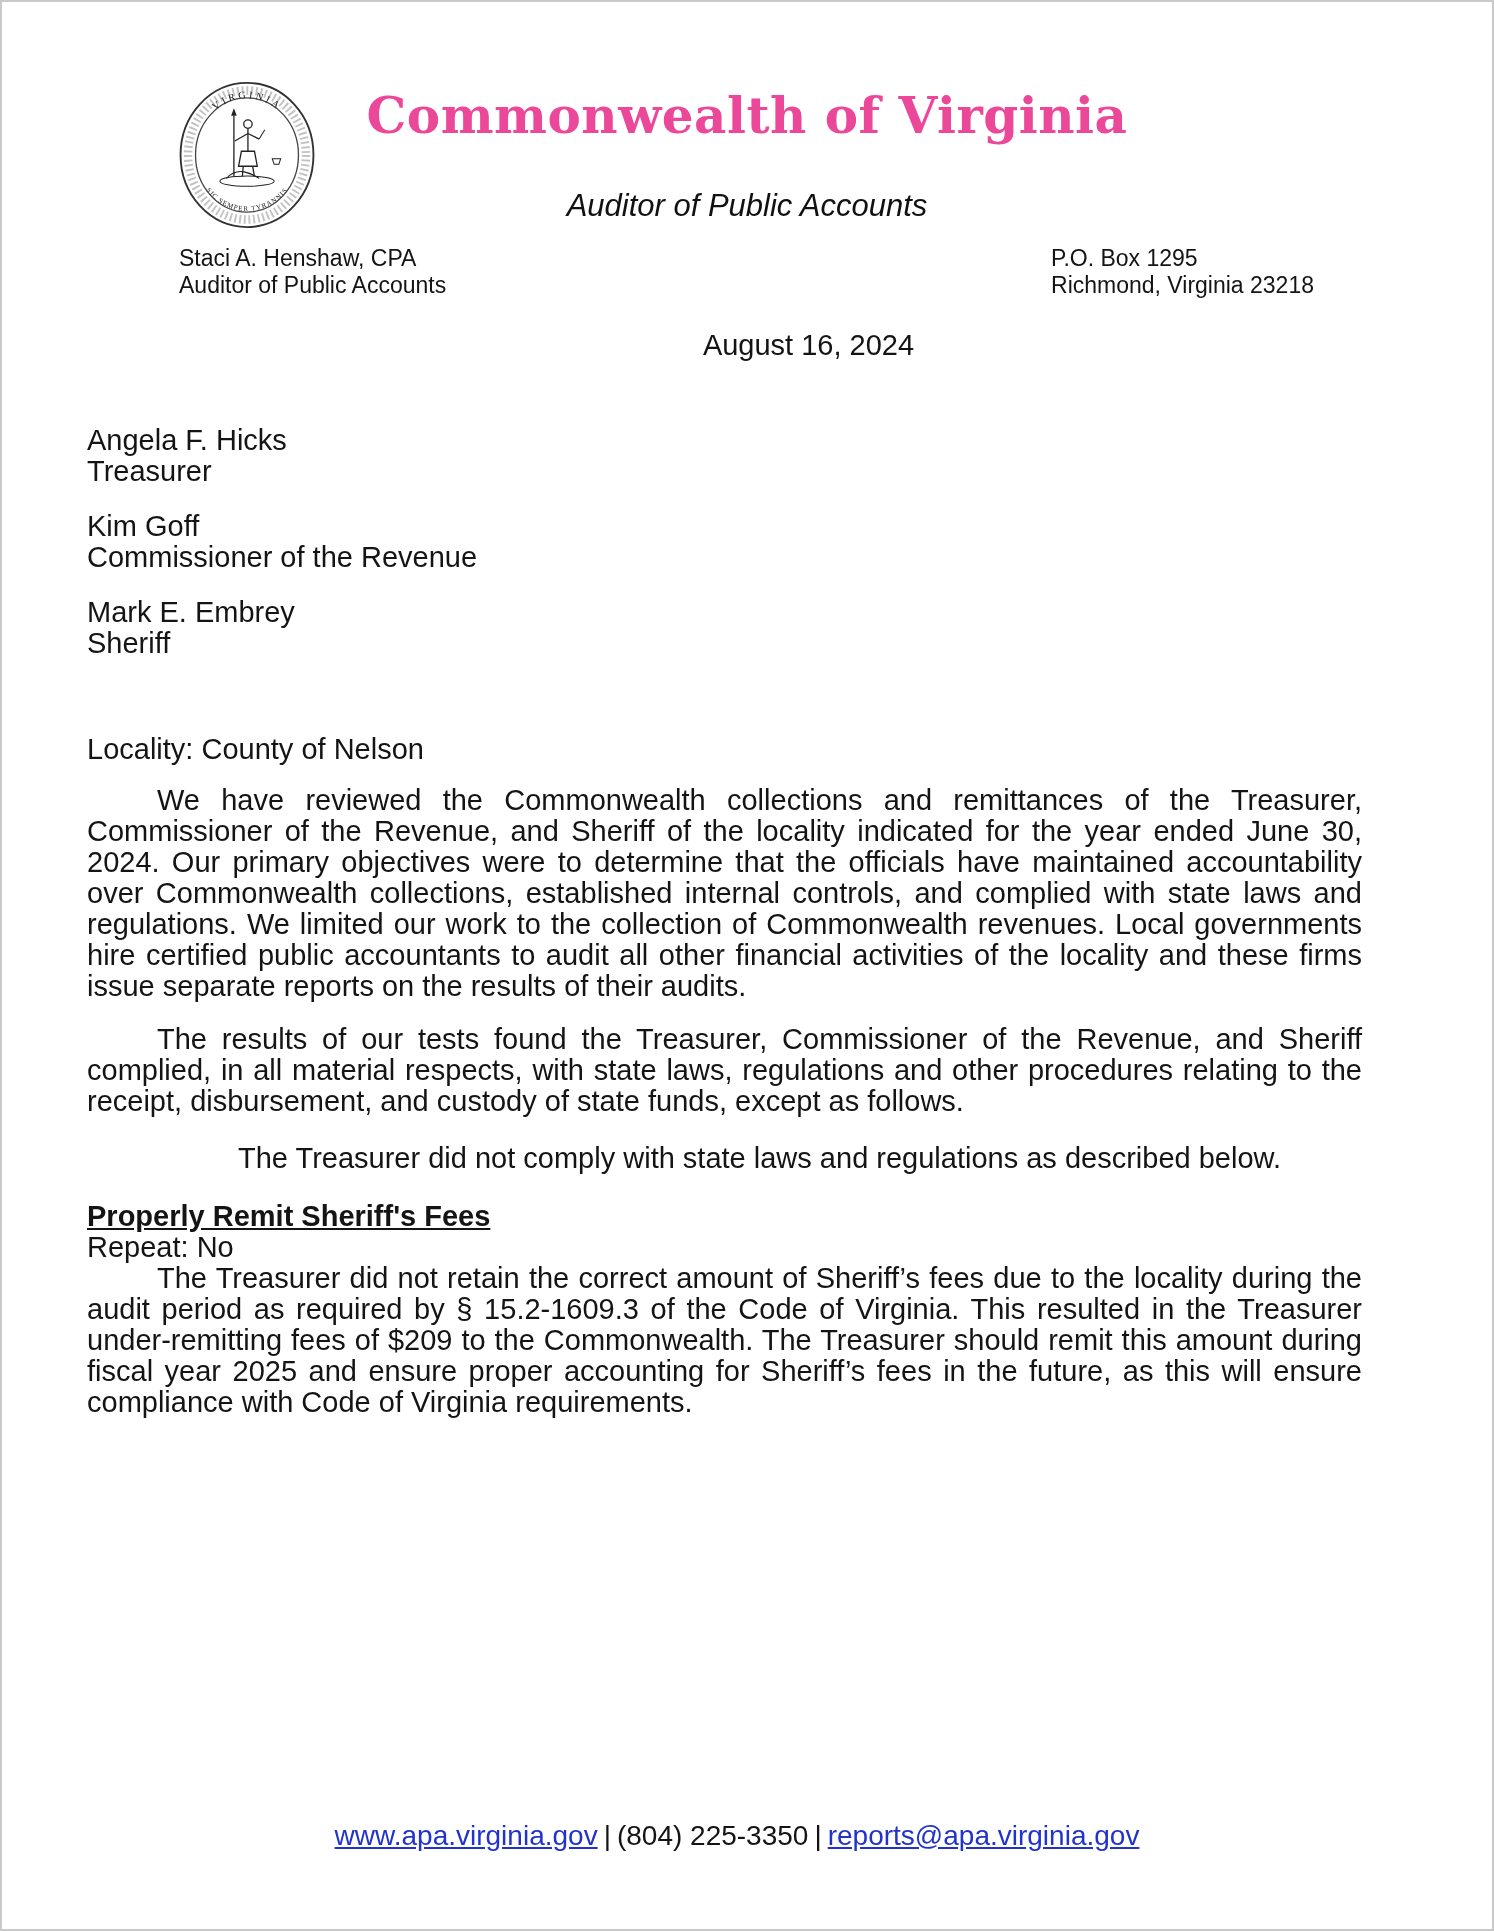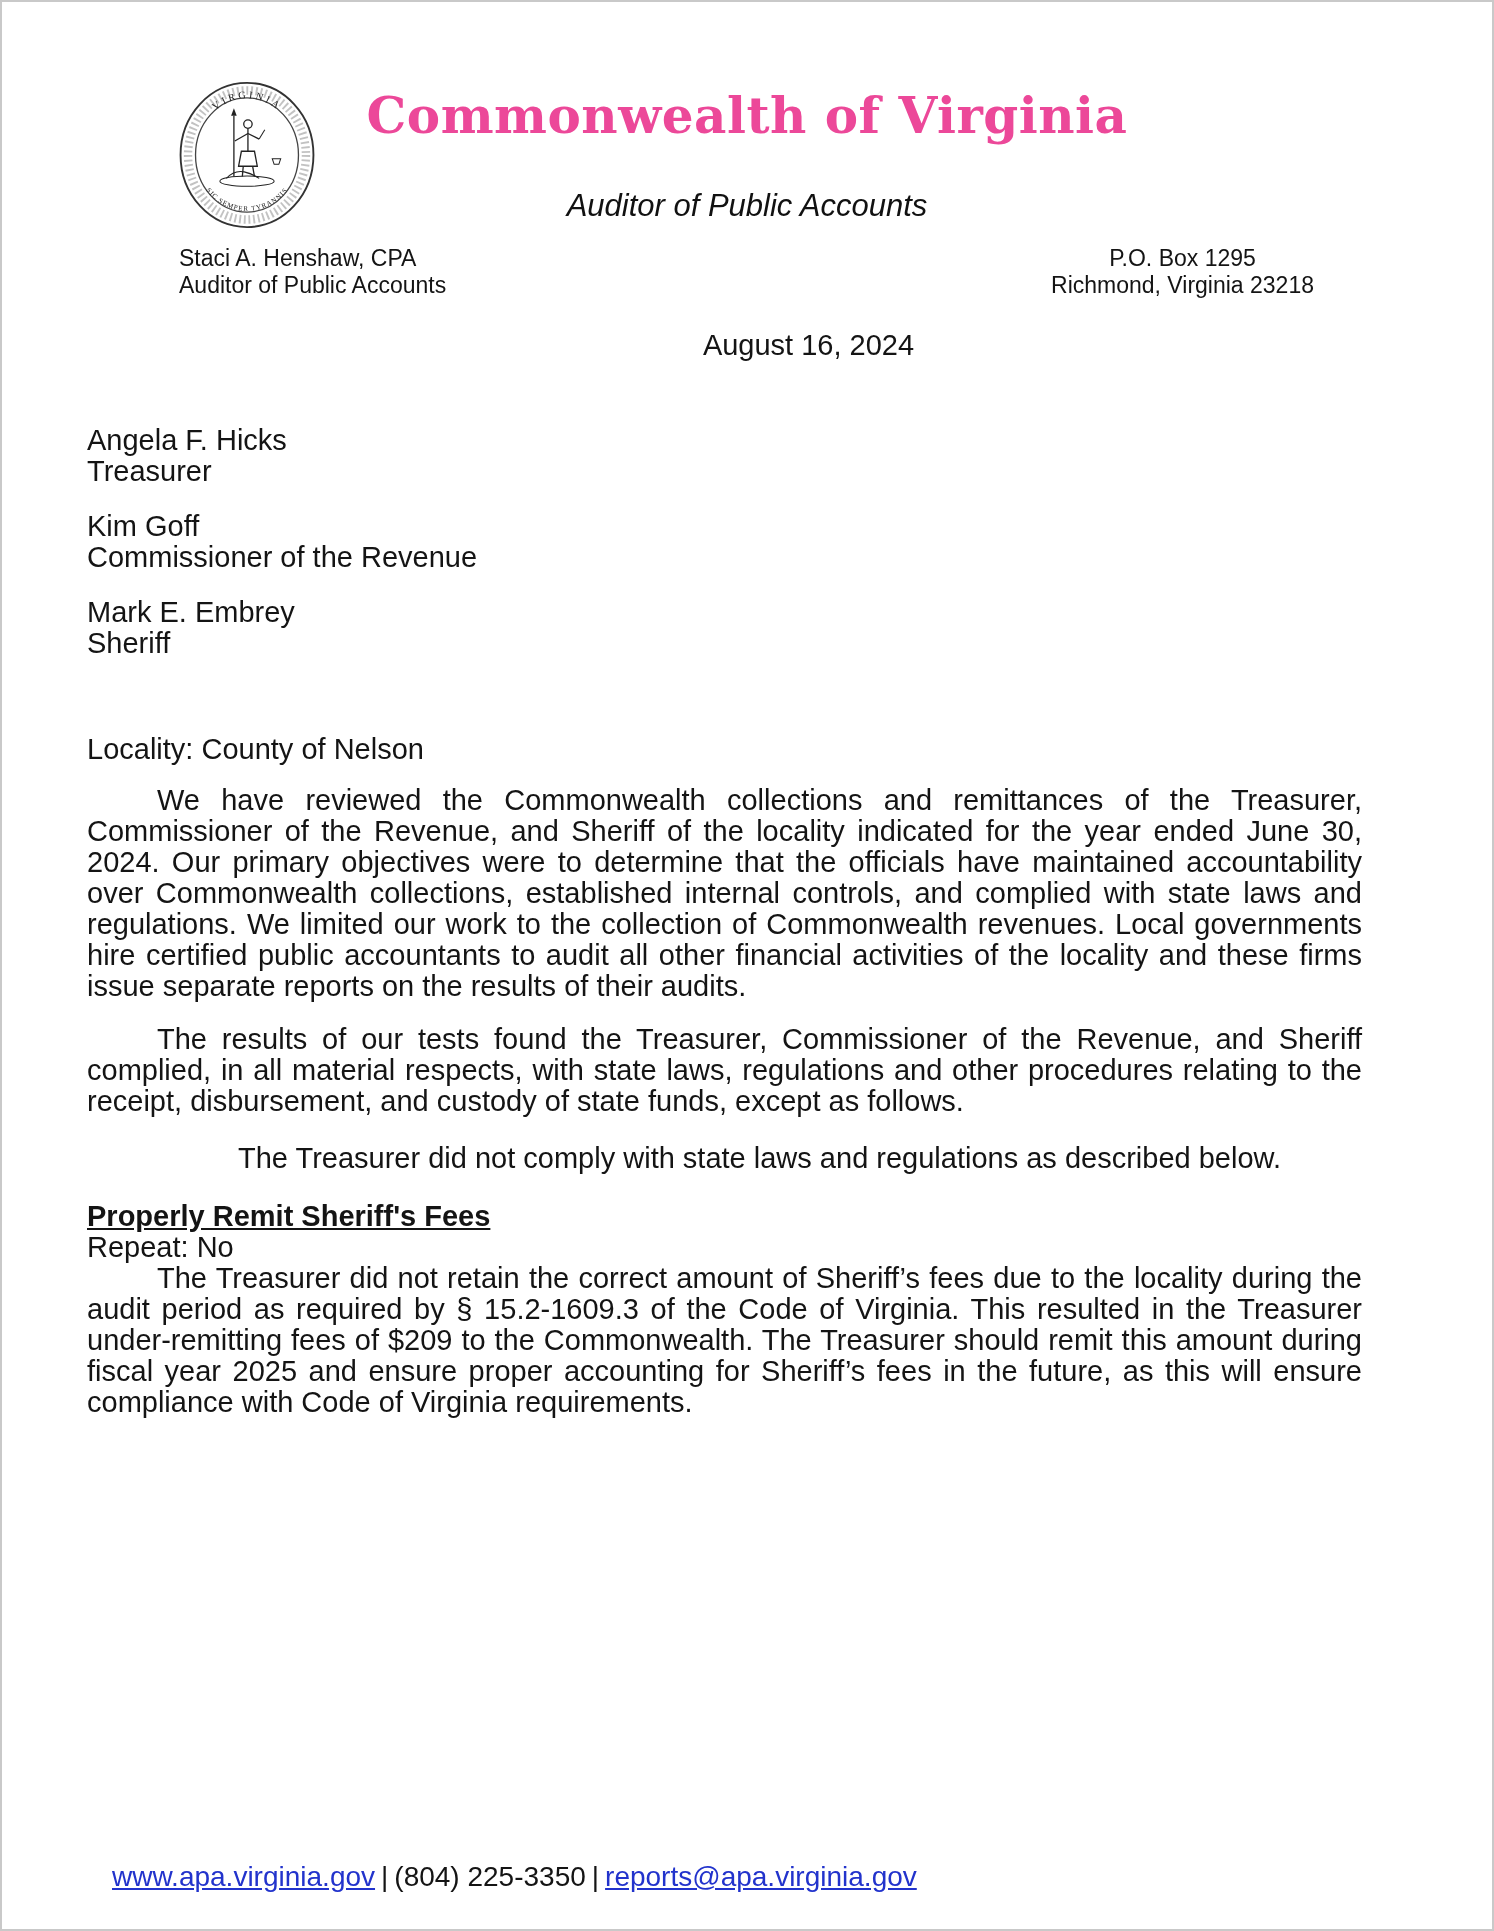--- a/index.html
+++ b/index.html
@@ -26,38 +26,38 @@
     color: #ec4899;
   }
   .org-subtitle {
     position: absolute; left: 0; right: 0; top: 186px;
     text-align: center;
     font-style: italic;
     font-size: 31px;
     color: #111;
   }
   .contact-left  { position: absolute; left: 177px;  top: 243px; font-size: 23px; line-height: 27px; }
-  .contact-right { position: absolute; right: 178px; top: 243px; font-size: 23px; line-height: 27px; text-align: center; }
+  .contact-right { position: absolute; right: 178px; top: 243px; font-size: 23px; line-height: 27px; text-align: left; }
 
   .content { padding: 0 130px 0 85px; font-size: 29px; line-height: 31px; }
 
   .date-line { text-align: center; position: relative; left: 84px; margin-bottom: 64px; }
 
   .recipient { margin-bottom: 24px; }
   .locality  { margin-top: 75px; }
 
   .para { text-align: justify; text-indent: 70px; margin-top: 20px; }
   .para.p2 { margin-top: 22px; }
   .para.p3 { margin-top: 26px; text-align: center; }
   .finding-heading { margin-top: 27px; font-weight: bold; text-decoration: underline; }
   .para.p4 { margin-top: 0; }
 
   .footer {
     position: absolute; left: 110px; right: 130px; top: 1818px;
-    font-size: 28px; margin-top: 41px;
+    text-align: center; font-size: 28px;
   }
   .footer a { color: var(--link, #2233cc); text-decoration: underline; cursor: pointer; }
   .footer .sep { color: #141414; padding: 0 6px; }
 
   .seal svg text { fill: #222; font-family: "Liberation Serif", serif; }
 </style>
 </head>
 <body>
 
 <div class="page">

